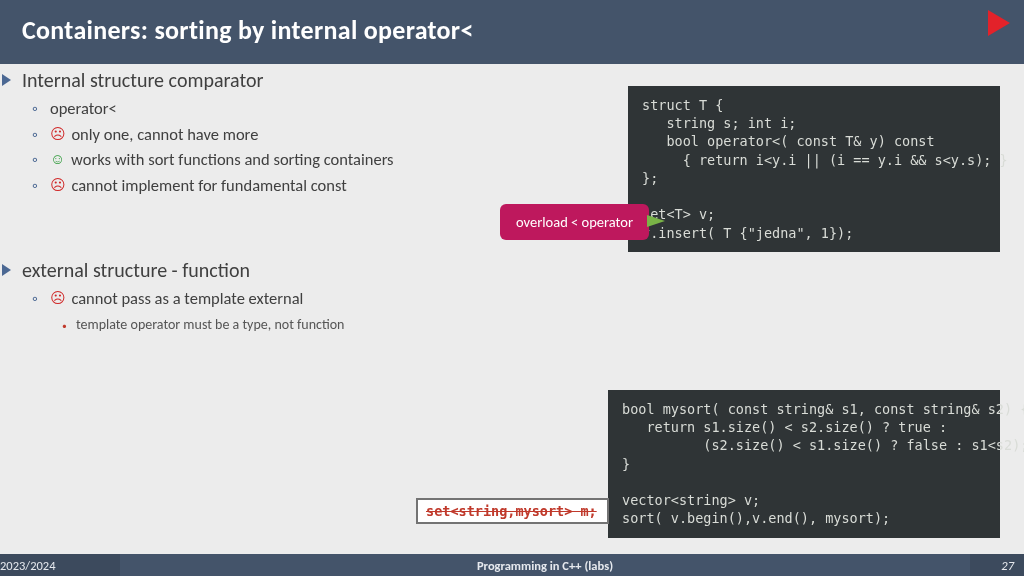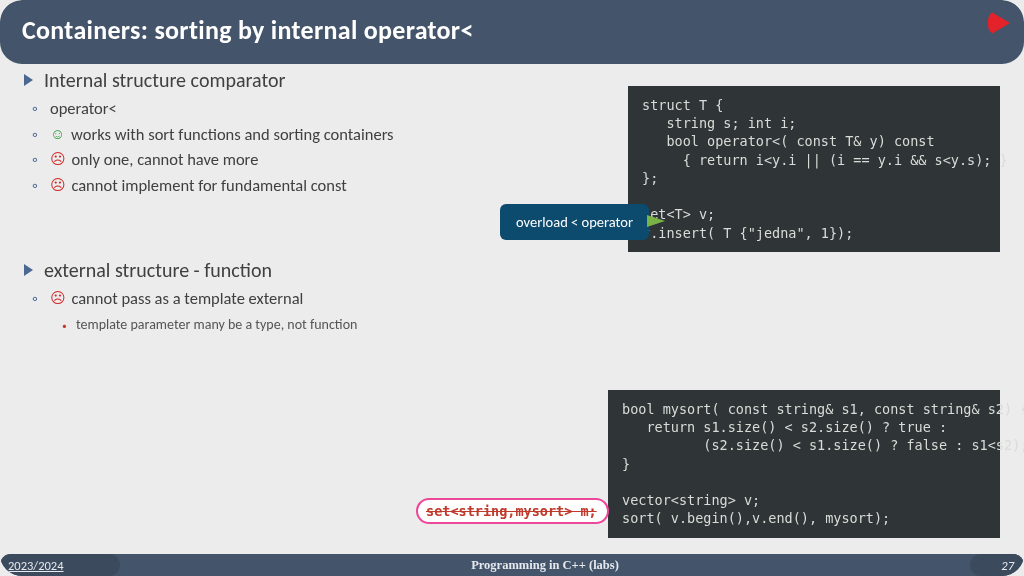--- a/index.html
+++ b/index.html
@@ -1,72 +1,72 @@
 <!DOCTYPE html>
 <html><head>
 <meta charset="utf-8">
 <style>
-  * { box-sizing: border-box; margin: 0; padding: 0; border-radius: 22px; }
+  * { box-sizing: border-box; margin: 0; padding: 0; }
   html, body { width: 1024px; height: 576px; font-family: "Segoe UI", Calibri, Arial, sans-serif; background: #ececec; overflow: hidden; }
   .slide { position: relative; width: 1024px; height: 576px; }
   .header { background: #44546a; color: #fff; padding: 14px 22px 18px; }
   .header h1 { font-size: 26px; font-weight: 700; letter-spacing: .3px; }
   .play { position: absolute; top: 10px; right: 14px; width: 0; height: 0; border-left: 22px solid #e3222a; border-top: 13px solid transparent; border-bottom: 13px solid transparent; cursor: pointer; }
   .content { position: absolute; top: 68px; left: 22px; right: 22px; bottom: 30px; }
   .sect { margin-bottom: 30px; }
-  .sect-title { font-size: 20px; color: #404040; margin-left: 22px; position: relative; }
+  .sect-title { font-size: 20px; color: #404040; position: relative; }
   .sect-title::before { content: ""; position: absolute; left: -20px; top: 6px; width: 0; height: 0; border-left: 9px solid #4b6893; border-top: 6px solid transparent; border-bottom: 6px solid transparent; }
   ul.sub { list-style: none; margin-left: 28px; margin-top: 4px; }
   ul.sub > li { font-size: 16.5px; color: #404040; line-height: 1.55; position: relative; }
   ul.sub > li::before { content: "◦"; position: absolute; left: -18px; color: #4b6893; }
   ul.subsub { list-style: none; margin-left: 26px; margin-top: 2px; }
   ul.subsub > li { font-size: 14px; color: #555; position: relative; }
   ul.subsub > li::before { content: "·"; position: absolute; left: -14px; color: #c0392b; font-weight: 900; font-size: 18px; top: -2px; }
   .smile { color: #2e9a3a; font-size: 15px; vertical-align: 1px; margin-right: 2px; }
   .sad   { color: #d02828; font-size: 15px; vertical-align: 1px; margin-right: 2px; }
   .code { position: absolute; background: #2f3436; color: #d9dcd7; font-family: "Consolas","DejaVu Sans Mono",monospace; font-size: 13.5px; line-height: 1.35; padding: 10px 14px; white-space: pre; border-radius: 0; }
   .code1 { right: 2px; top: 18px; width: 372px; }
   .code2 { right: 2px; top: 322px; width: 392px; }
-  .callout { position: absolute; left: 478px; top: 136px; background: #0c4a6e; color: #fff; font-size: 14.5px; padding: 9px 16px; border-radius: 6px; }
+  .callout { position: absolute; left: 478px; top: 136px; background: #be185d; color: #fff; font-size: 14.5px; padding: 9px 16px; border-radius: 6px; }
   .callout::after { content: ""; position: absolute; right: -16px; top: 11px; width: 0; height: 0; border-left: 18px solid #79b346; border-top: 6px solid transparent; border-bottom: 6px solid transparent; }
-  .snip { position: absolute; left: 394px; top: 430px; background: #fff; border: 2px solid #ec4899; padding: 3px 10px 3px 8px; font-family: "Consolas",monospace; font-size: 13.5px; color: #c0392b; font-weight: 700; text-decoration: line-through; }
+  .snip { position: absolute; left: 394px; top: 430px; background: #fff; border: 2px solid #737373; padding: 3px 10px 3px 8px; font-family: "Consolas",monospace; font-size: 13.5px; color: #c0392b; font-weight: 700; text-decoration: line-through; }
   .footer { position: absolute; left: 0; right: 0; bottom: 0; height: 22px; background: #44546a; color: #e6e9ee; display: flex; align-items: center; font-size: 12.5px; }
-  .footer .yr { width: 120px; text-align: right; padding-left: 8px; background: #3c4a5d; height: 100%; display: flex; align-items: center; text-decoration: underline; }
-  .footer .mid { flex: 1; text-align: center; font-weight: 700; font-family: Liberation Serif, serif; }
+  .footer .yr { width: 120px; text-align: right; padding-left: 0; background: #3c4a5d; height: 100%; display: flex; align-items: center; }
+  .footer .mid { flex: 1; text-align: center; font-weight: 700; }
   .footer .pg { width: 54px; text-align: right; padding-right: 10px; background: #3c4a5d; height: 100%; display: flex; align-items: center; justify-content: flex-end; font-style: italic; }
 </style>
 </head>
 <body>
 
 <div class="slide">
 
   <div class="header">
     <h1>Containers: sorting by internal operator&lt;</h1>
   </div>
 
   <div class="play"></div>
 
   <div class="content">
 
     <div class="sect">
       <div class="sect-title">Internal structure comparator</div>
       <ul class="sub">
         <li><span>operator&lt;</span></li>
+        <li><span class="sad">☹</span> <span>only one, cannot have more</span></li>
         <li><span class="smile">☺</span> <span>works with sort functions and sorting containers</span></li>
-        <li><span class="sad">☹</span> <span>only one, cannot have more</span></li>
         <li><span class="sad">☹</span> <span>cannot implement for fundamental const</span></li>
       </ul>
     </div>
 
     <div class="sect" style="margin-top:60px">
       <div class="sect-title">external structure - function</div>
       <ul class="sub">
         <li><span class="sad">☹</span> <span>cannot pass as a template external</span>
           <ul class="subsub">
-            <li>template parameter many be a type, not function</li>
+            <li>template operator must be a type, not function</li>
           </ul>
         </li>
       </ul>
     </div>
 
     <div class="code code1">struct T {
    string s; int i;
    bool operator&lt;( const T&amp; y) const
      { return i&lt;y.i || (i == y.i &amp;&amp; s&lt;y.s); }
 };

